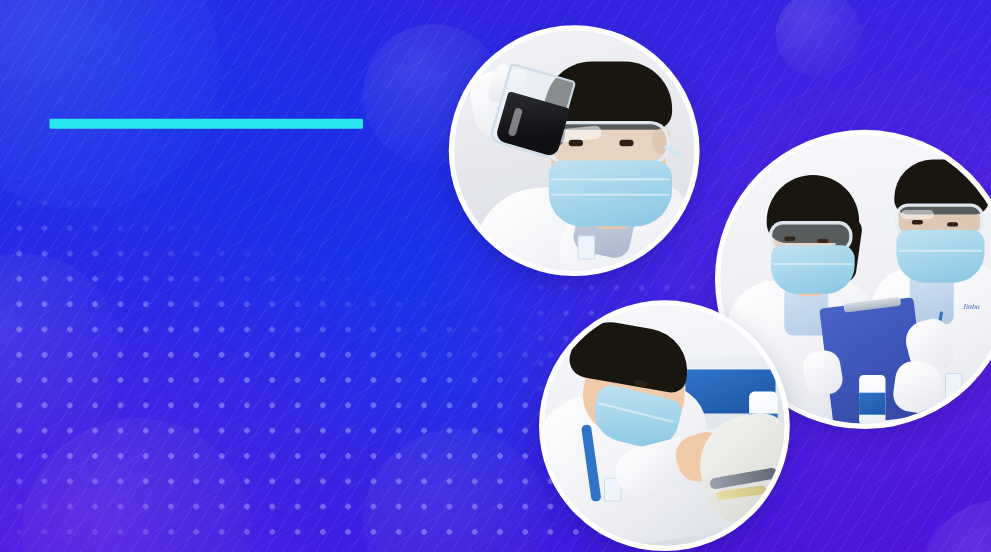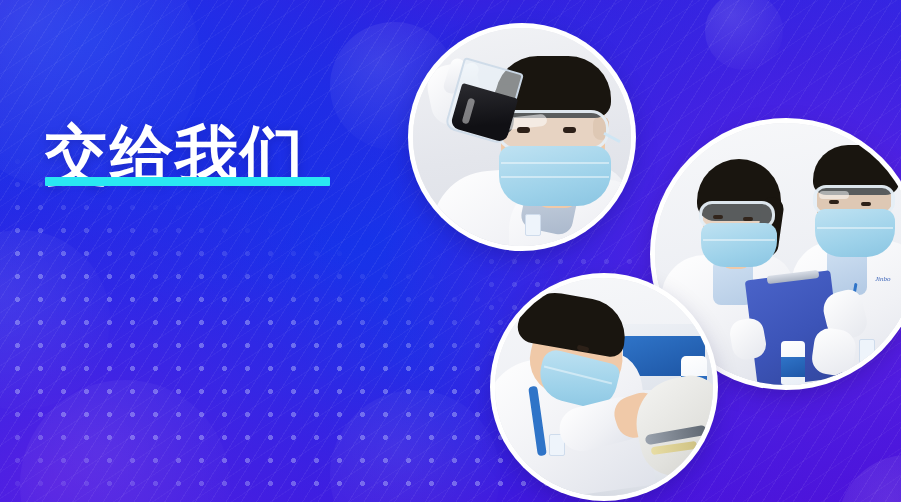--- a/index.html
+++ b/index.html
@@ -145,21 +145,20 @@
   <div class="bubble" style="left:705px; top:-8px; width:78px; height:78px; background:radial-gradient(circle at 35% 30%, rgba(255,255,255,0.13), rgba(255,255,255,0.02) 74%);"></div>
   <div class="bubble" style="left:-70px; top:230px; width:180px; height:180px; background:radial-gradient(circle at 40% 36%, rgba(255,255,255,0.085), rgba(255,255,255,0.01) 72%);"></div>
   <div class="bubble" style="left:20px; top:380px; width:210px; height:210px; background:radial-gradient(circle at 38% 34%, rgba(255,255,255,0.075), rgba(255,255,255,0.01) 72%);"></div>
   <div class="bubble" style="left:330px; top:390px; width:170px; height:170px; background:radial-gradient(circle at 40% 36%, rgba(255,255,255,0.075), rgba(255,255,255,0.01) 72%);"></div>
   <div class="bubble" style="left:838px; top:455px; width:140px; height:140px; background:radial-gradient(circle at 36% 32%, rgba(255,255,255,0.11), rgba(255,255,255,0.015) 74%);"></div>
 
   <div class="dots"></div>
   <div class="dots2"></div>
 
   <div class="copy">
-    <div class="headline">交给我们</div>
     <div class="underline-wrap">
       <div class="underline-bar"></div>
     </div>
     <div class="subcopy">
     </div>
   </div>
 
   <div class="photo" id="photo-beaker">
     <div class="scene">
       <div class="bg-wall"></div>

